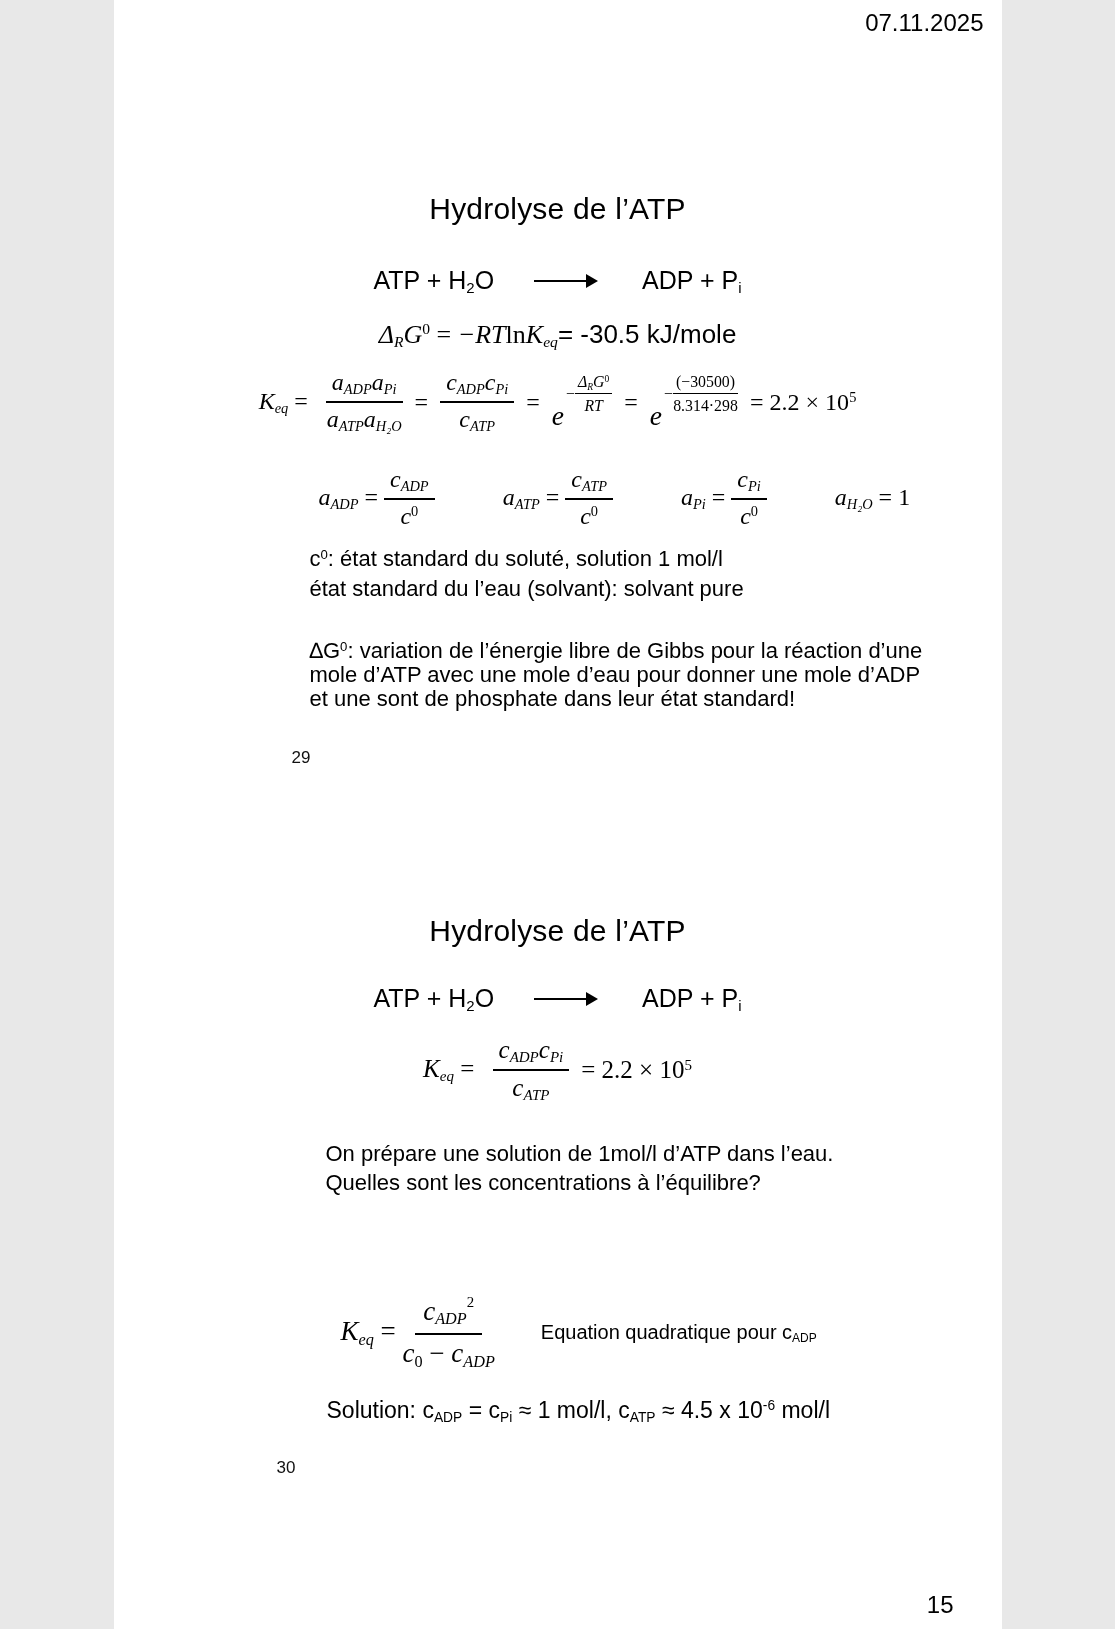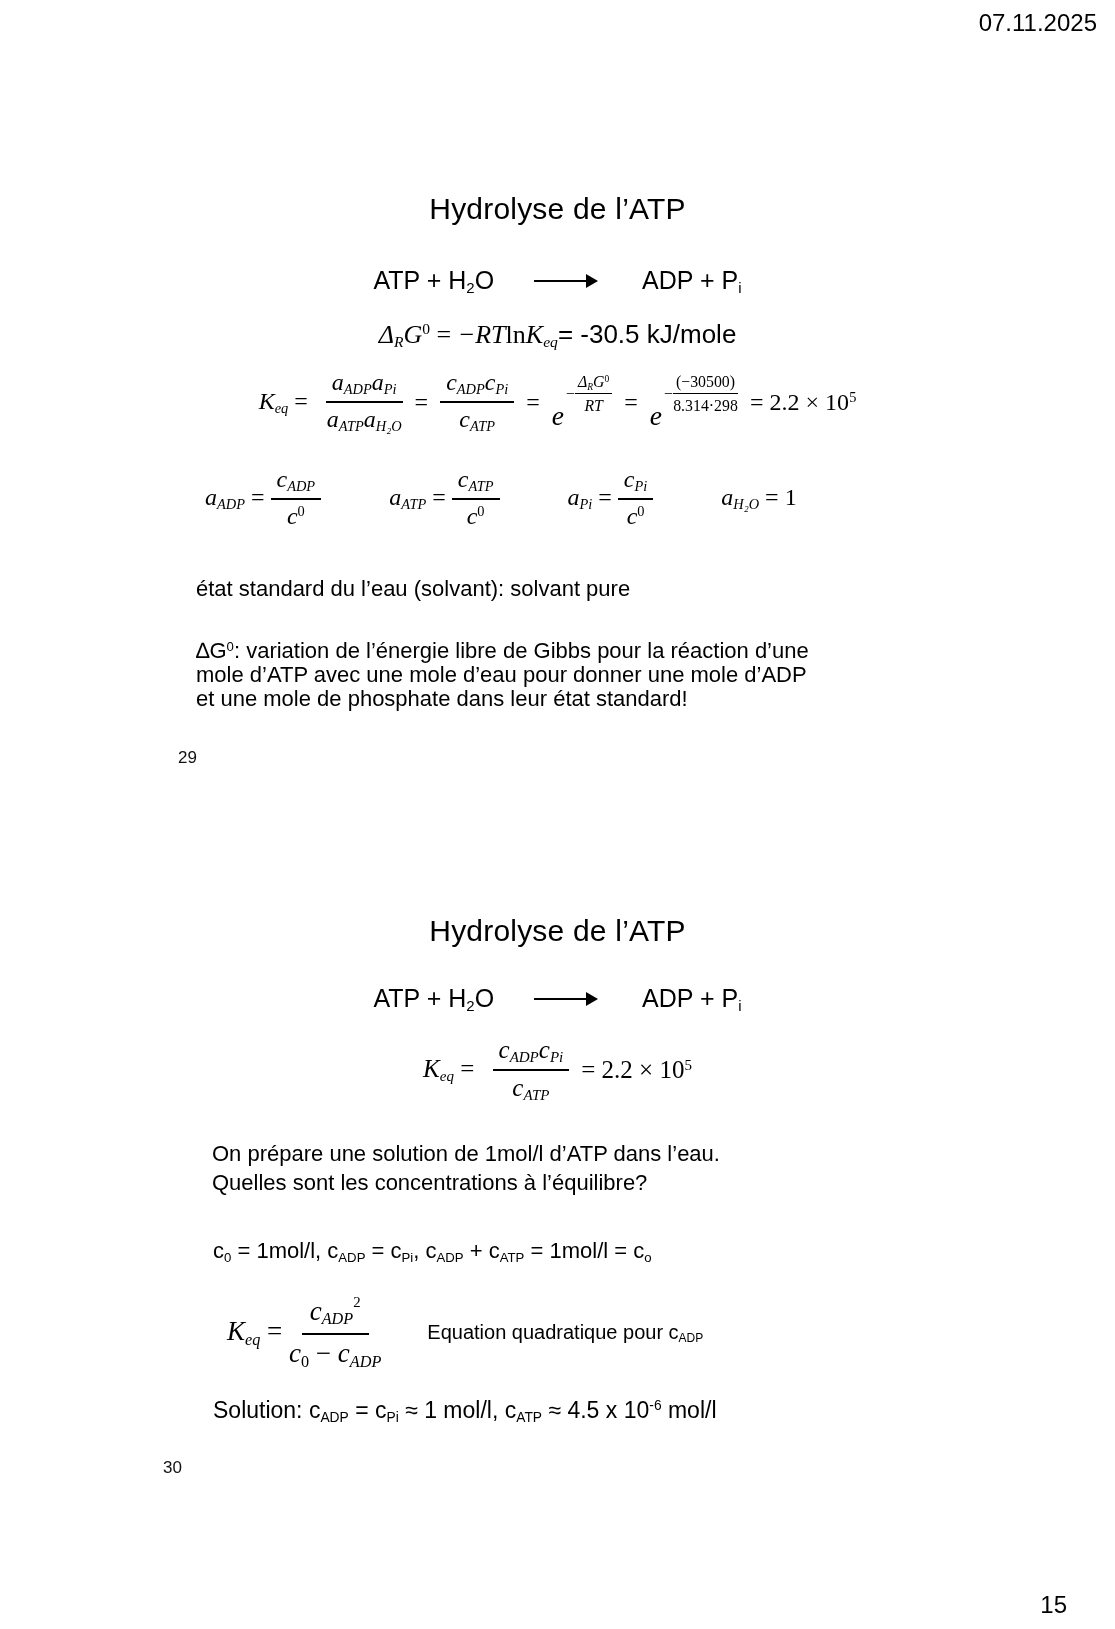--- a/index.html
+++ b/index.html
@@ -1,18 +1,18 @@
 <!DOCTYPE html>
 <html><head>
 <meta charset="utf-8">
 <style>
   html,body{margin:0;padding:0;background:#e8e8e8;}
   .page{
     position:relative;
-    width:1115px;height:1629px;
+    width:888px;height:1629px;
     background:#ffffff;
     color:#000;
     font-family:"Liberation Sans","DejaVu Sans",sans-serif;
     overflow:hidden;
     margin:0 auto;
   }
   .abs{position:absolute;}
   
   .date{top:9px;right:18px;font-size:24px;}
   .pagenum{bottom:10px;right:48px;font-size:24px;}
@@ -144,26 +144,27 @@
       <span class="frac">
         <span class="num"><span class="it">c</span><span class="sub it">Pi</span></span>
         <span class="den"><span class="it">c</span><span class="sup">0</span></span>
       </span>
     </span>
     <span class="act">
       <span><span class="it">a</span><span class="sub it">H₂O</span><span> = 1</span></span>
     </span>
   </div>
 
+  <div class="abs bodytext note1"><span>c</span><span class="sup">0</span><span>: état standard du soluté, solution 1 mol/l</span></div>
   <div class="abs bodytext note2">état standard du l’eau (solvant): solvant pure</div>
 
   <div class="abs bodytext gibbsnote">
     <div><span>∆G</span><span class="sup">0</span><span>: variation de l’énergie libre de Gibbs pour la réaction d’une</span></div>
     <div><span>mole d’ATP avec une mole d’eau pour donner une mole d’ADP</span></div>
-    <div><span>et une mole de phosphate </span><span class="red">dans leur état standard!</span></div>
+    <div><span>et une sont de phosphate </span><span class="red">dans leur état standard!</span></div>
   </div>
 
   <div class="abs slidenum n29">29</div>
 
   <div class="abs title t2">Hydrolyse de l’ATP</div>
 
   <div class="abs reaction r2">
     <span class="rx"><span>ATP + H</span><span class="sub">2</span><span>O</span></span>
     <span class="arrow"></span>
     <span class="rx"><span>ADP + P</span><span class="sub">i</span></span>
@@ -174,21 +175,20 @@
     <span class="frac">
       <span class="num"><span class="it">c</span><span class="sub it">ADP</span><span class="it">c</span><span class="sub it">Pi</span></span>
       <span class="den"><span class="it">c</span><span class="sub it">ATP</span></span>
     </span>
     <span><span>= 2.2 × 10</span><span class="sup">5</span></span>
   </div>
 
   <div class="abs bodytext p2a">On prépare une solution de 1mol/l d’ATP dans l’eau.</div>
   <div class="abs bodytext p2b">Quelles sont les concentrations à l’équilibre?</div>
 
-  <div class="abs bodytext conc"><span>c</span><span class="sub">0</span><span> = 1mol/l, c</span><span class="sub">ADP</span><span> = c</span><span class="sub">Pi</span><span>, c</span><span class="sub">ADP</span><span> + c</span><span class="sub">ATP</span><span> = 1mol/l = c</span><span class="sub">o</span></div>
 
   <div class="abs quadrow">
     <span class="eq quad">
       <span><span class="it">K</span><span class="sub it">eq</span><span> = </span></span>
       <span class="frac">
         <span class="num"><span class="it">c</span><span class="sub it">ADP</span><span class="sup2">2</span></span>
         <span class="den"><span class="it">c</span><span class="sub">0</span><span> − </span><span class="it">c</span><span class="sub it">ADP</span></span>
       </span>
     </span>
     <span class="quadlabel"><span>Equation quadratique pour c</span><span class="sub">ADP</span></span>

